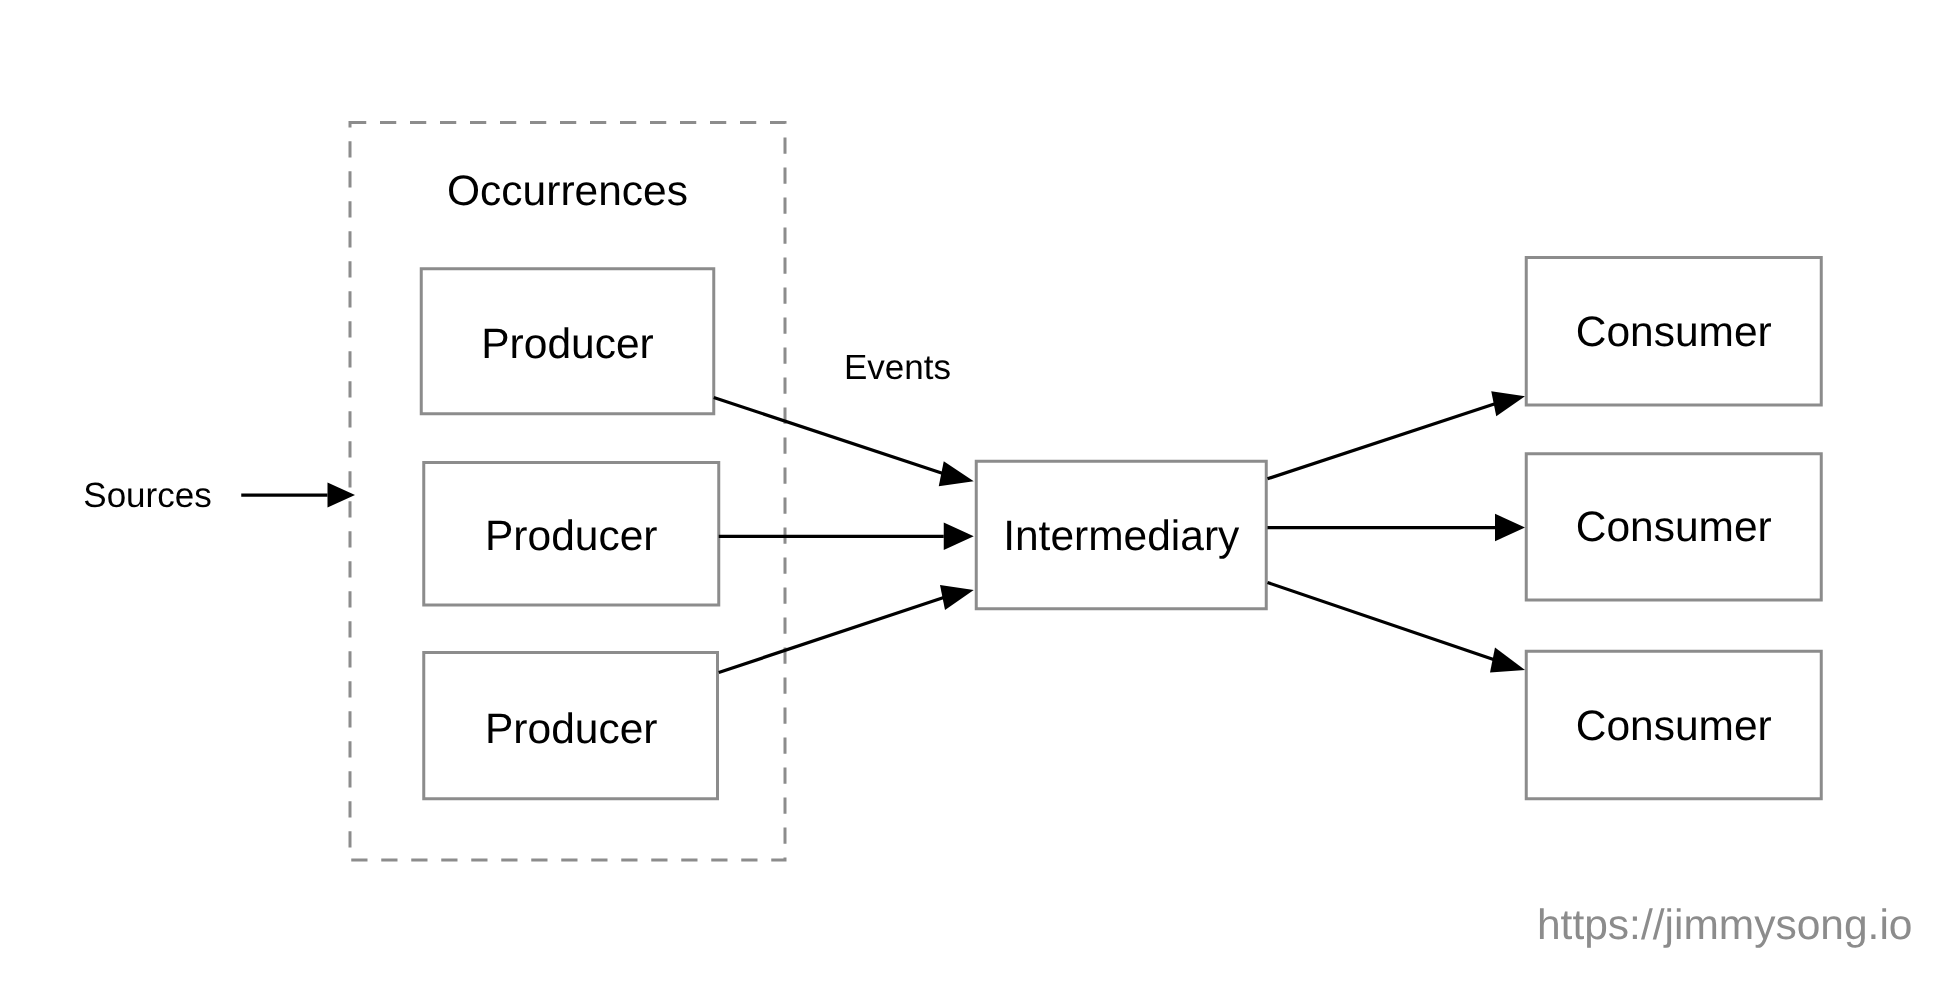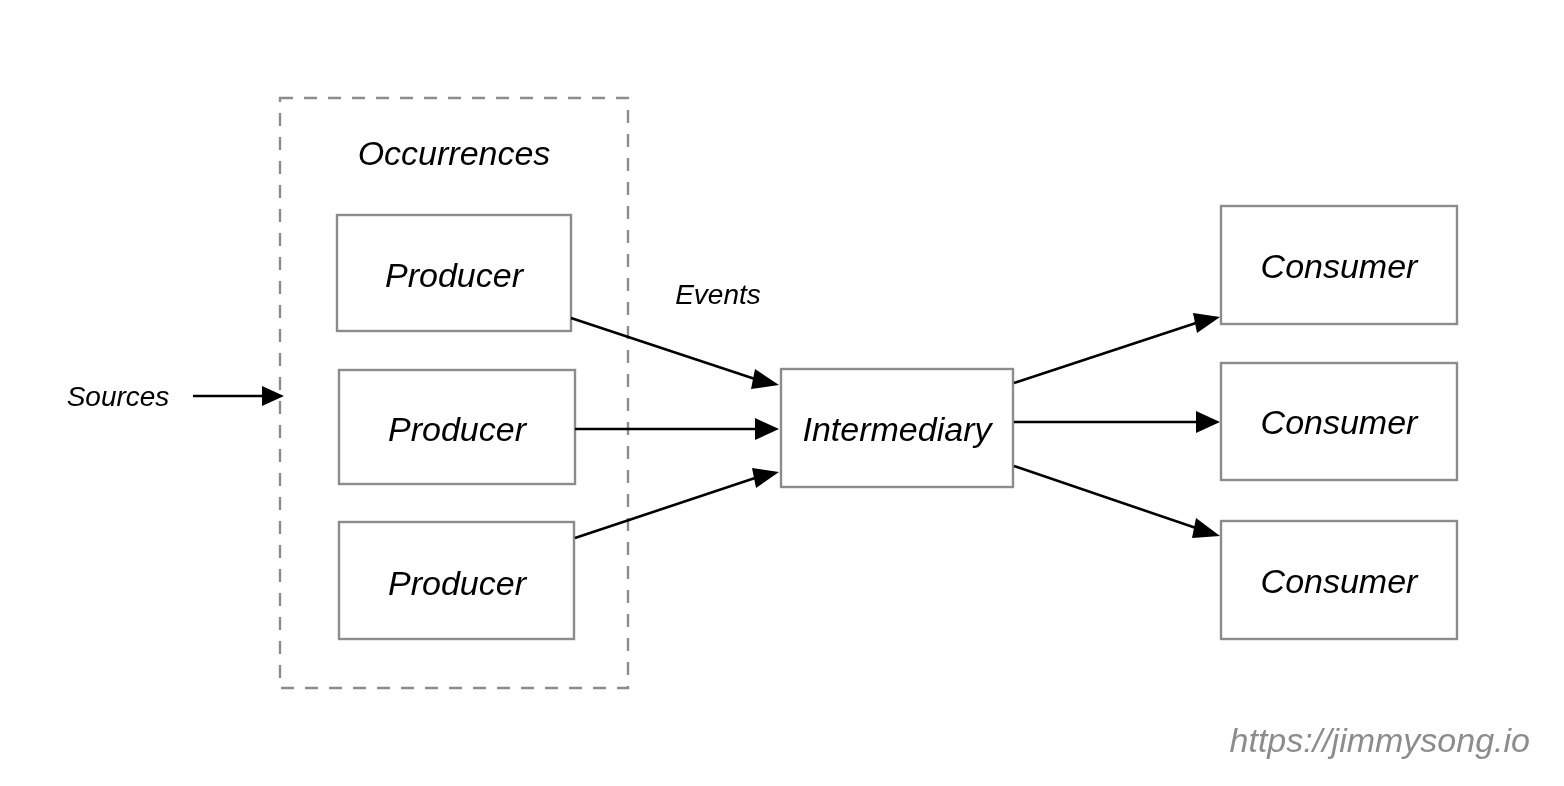--- a/index.html
+++ b/index.html
@@ -11,21 +11,20 @@
     width: 1564px;
     height: 786px;
     font-family: "Liberation Sans", sans-serif;
     overflow: hidden;
   }
   #diagram-root {
     position: relative;
     width: 1564px;
     height: 642px;
     background: #ffffff;
-    font-style: italic;
   }
   svg.diagram-canvas {
     display: block;
     width: 1564px;
     height: 786px;
   }
   .node-box {
     fill: #ffffff;
     stroke: #8c8c8c;
     stroke-width: 2.4;

